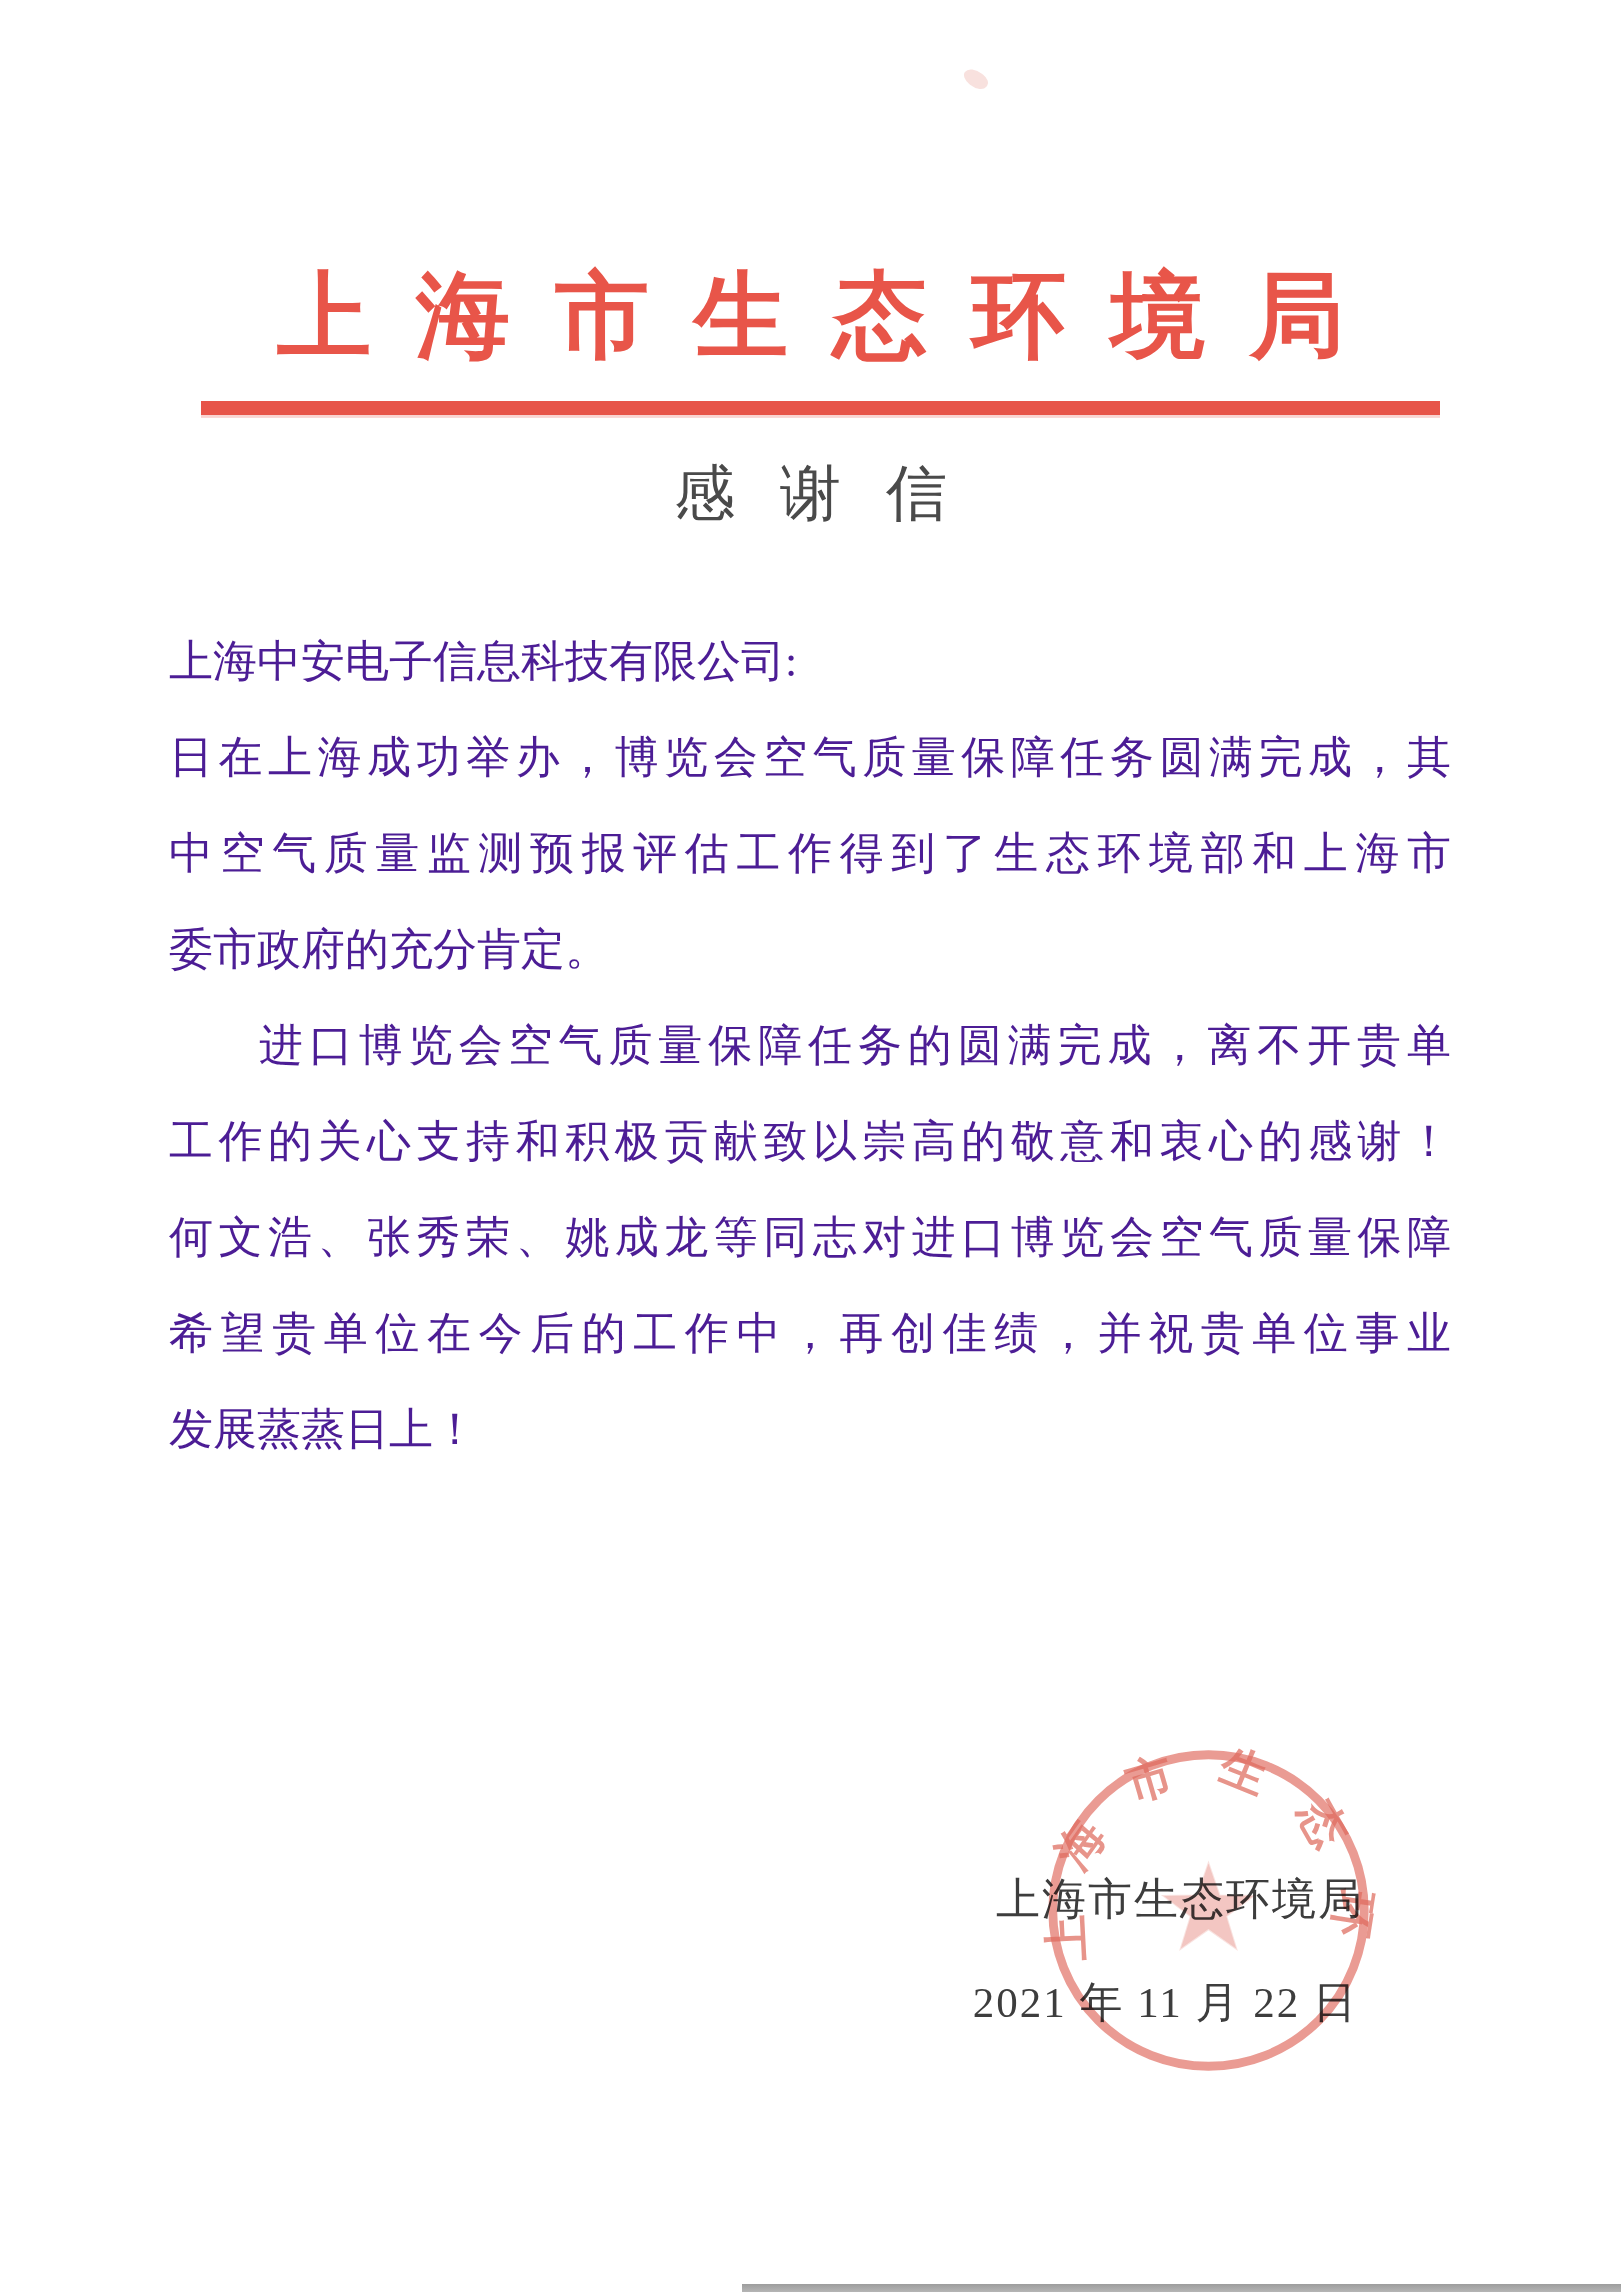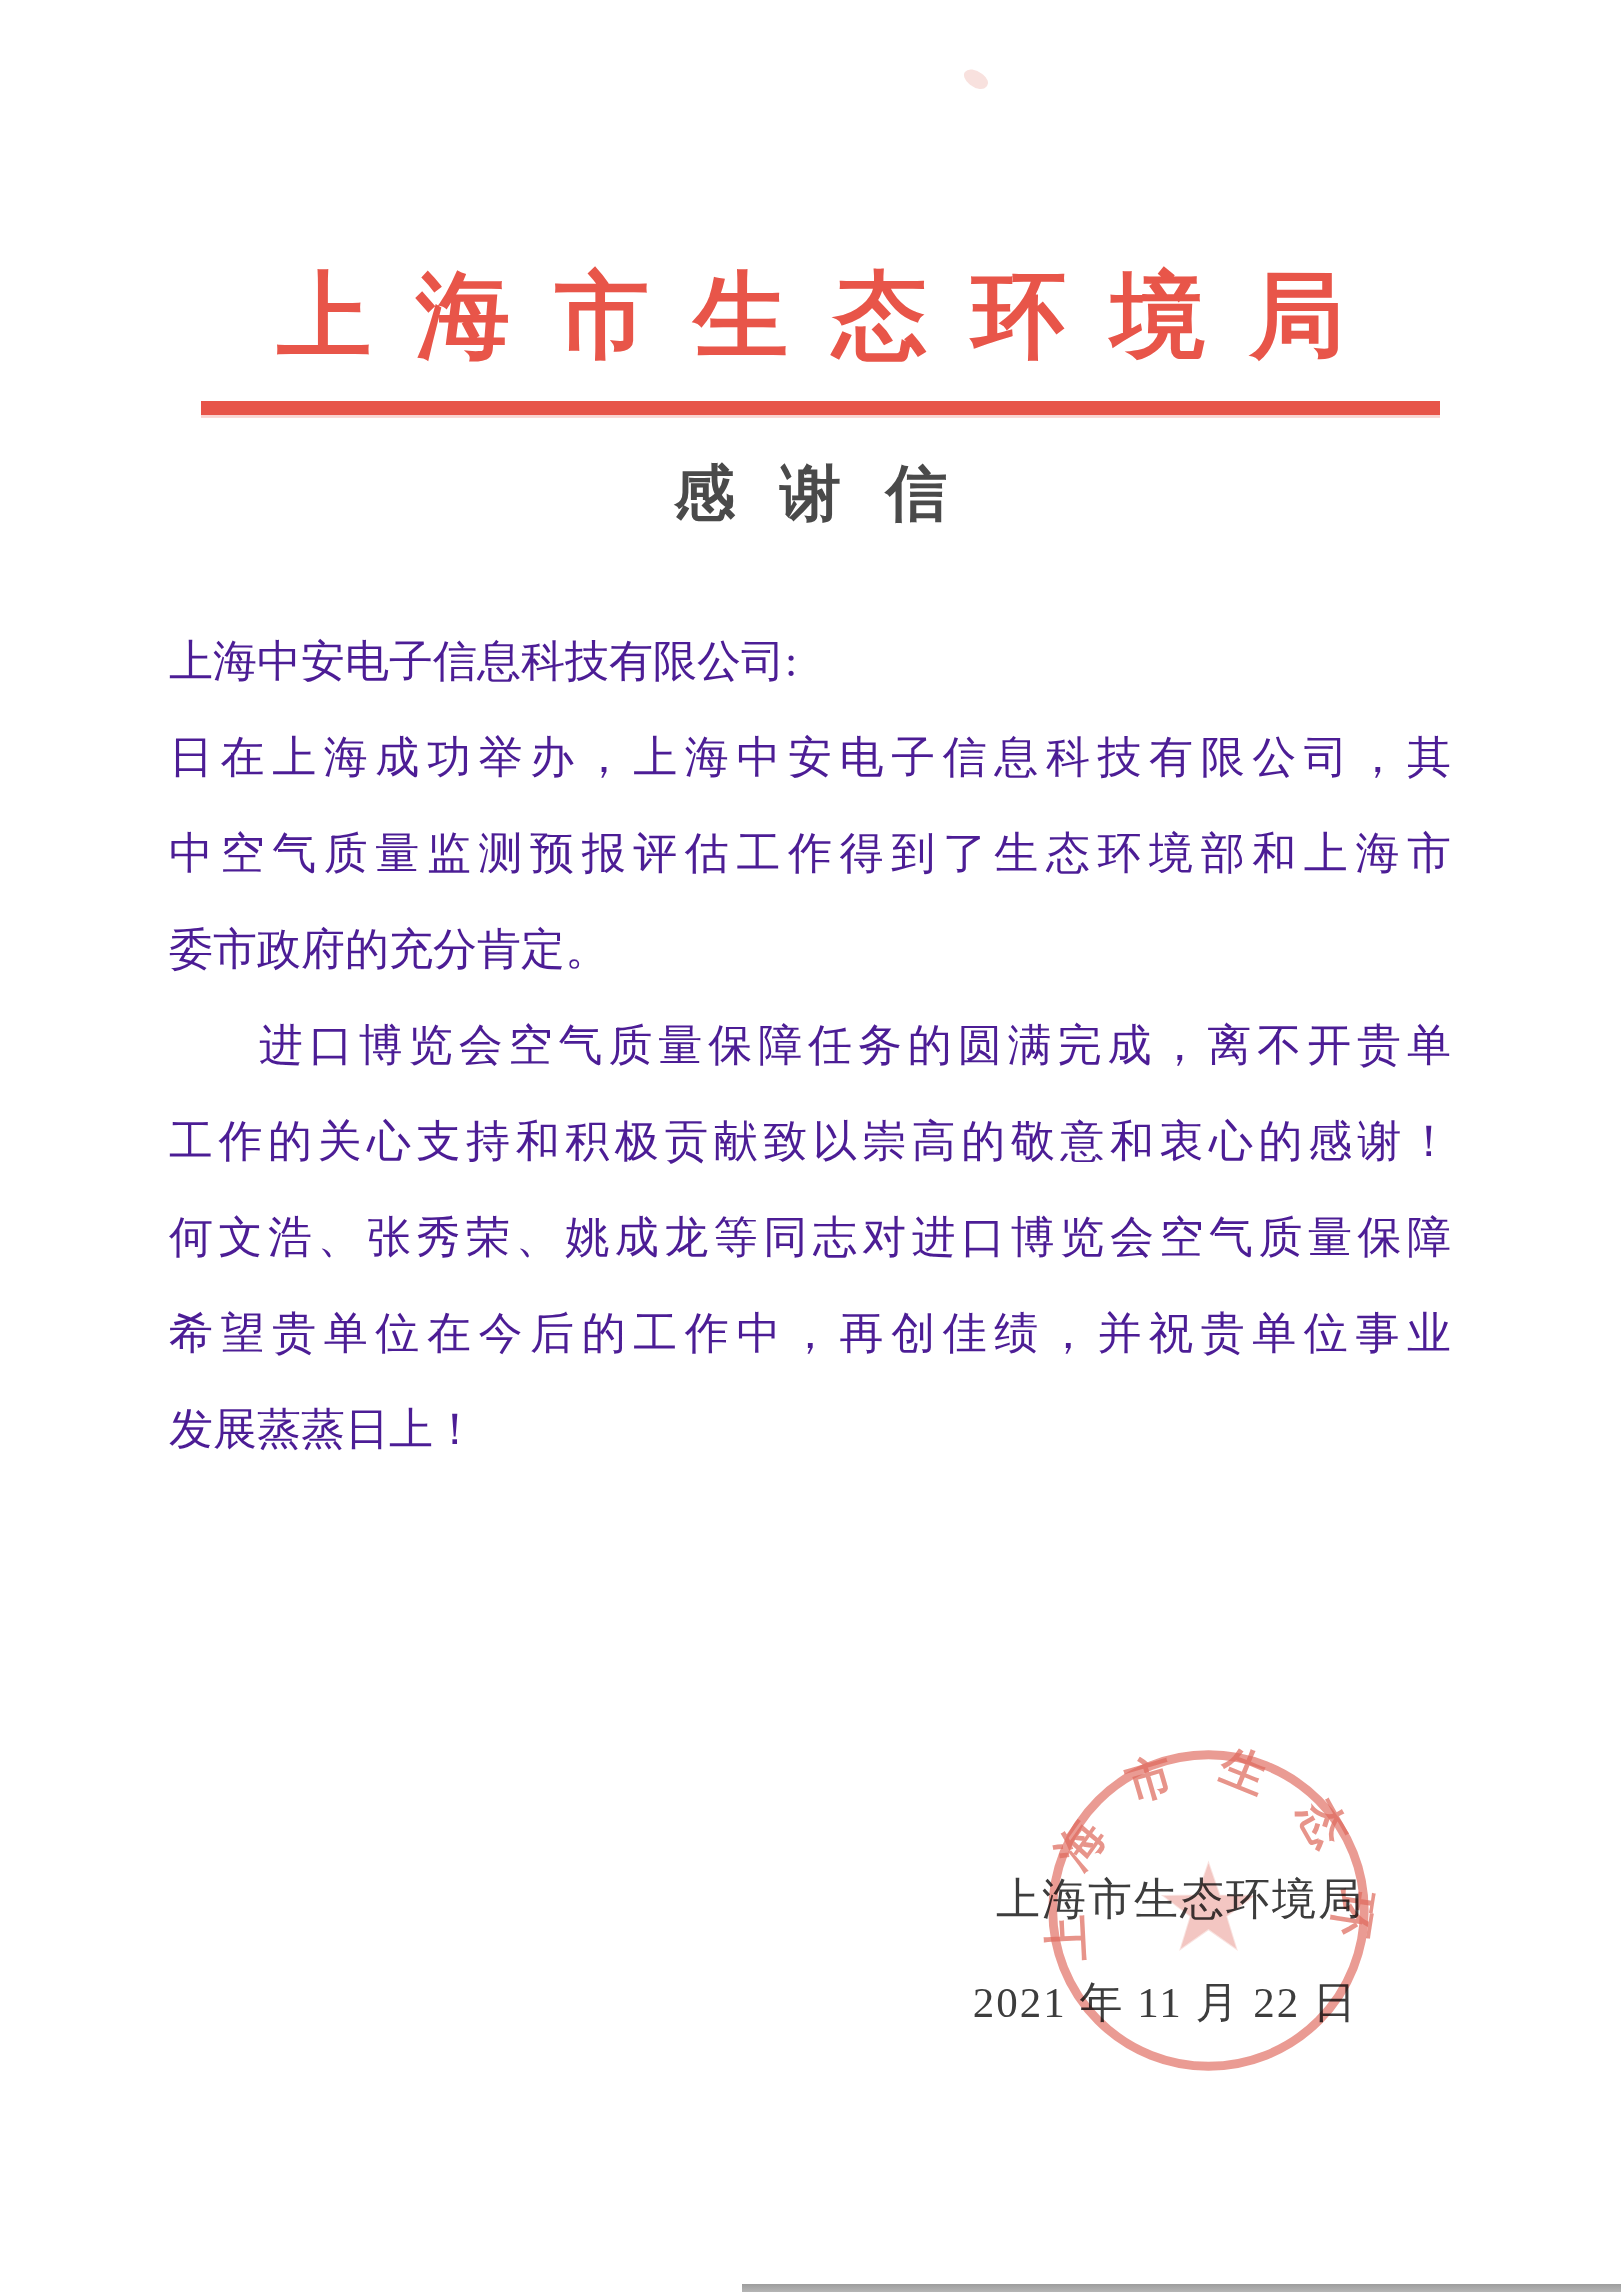--- a/index.html
+++ b/index.html
@@ -25,21 +25,21 @@
     position:absolute; top:401px; left:201px;
     width:1239px; height:13.7px;
     background:#e75449;
     box-shadow:0 2.9px 0 rgba(231,84,73,0.25);
   }
 
   
   .doc-title {
     position:absolute; top:453px; left:0; width:1621px;
     text-align:center;
-    font-size:61px; font-weight:bold;
+    font-size:61px; font-weight:normal;
     letter-spacing:45px; text-indent:45px;
     color:#4a4a4a;
     white-space:nowrap;
   }
 
   
   .body-text {
     position:absolute; top:614px; left:169px; width:1282px;
     color:#4c1d95;
     font-size:44px;
@@ -94,21 +94,21 @@
 <div class="page">
 
   <div class="letterhead">上海市生态环境局</div>
 
   <div class="red-divider"></div>
 
   <div class="doc-title">感谢信</div>
 
   <div class="body-text">
     <div class="line">上海中安电子信息科技有限公司:</div>
-    <div class="line fill">日在上海成功举办，上海中安电子信息科技有限公司，其</div>
+    <div class="line fill">日在上海成功举办，博览会空气质量保障任务圆满完成，其</div>
     <div class="line fill">中空气质量监测预报评估工作得到了生态环境部和上海市</div>
     <div class="line">委市政府的充分肯定。</div>
     <div class="line fill indent">进口博览会空气质量保障任务的圆满完成，离不开贵单</div>
     <div class="line fill">工作的关心支持和积极贡献致以崇高的敬意和衷心的感谢！</div>
     <div class="line fill">何文浩、张秀荣、姚成龙等同志对进口博览会空气质量保障</div>
     <div class="line fill">希望贵单位在今后的工作中，再创佳绩，并祝贵单位事业</div>
     <div class="line">发展蒸蒸日上！</div>
   </div>
 
   <div class="sig-org">上海市生态环境局</div>

